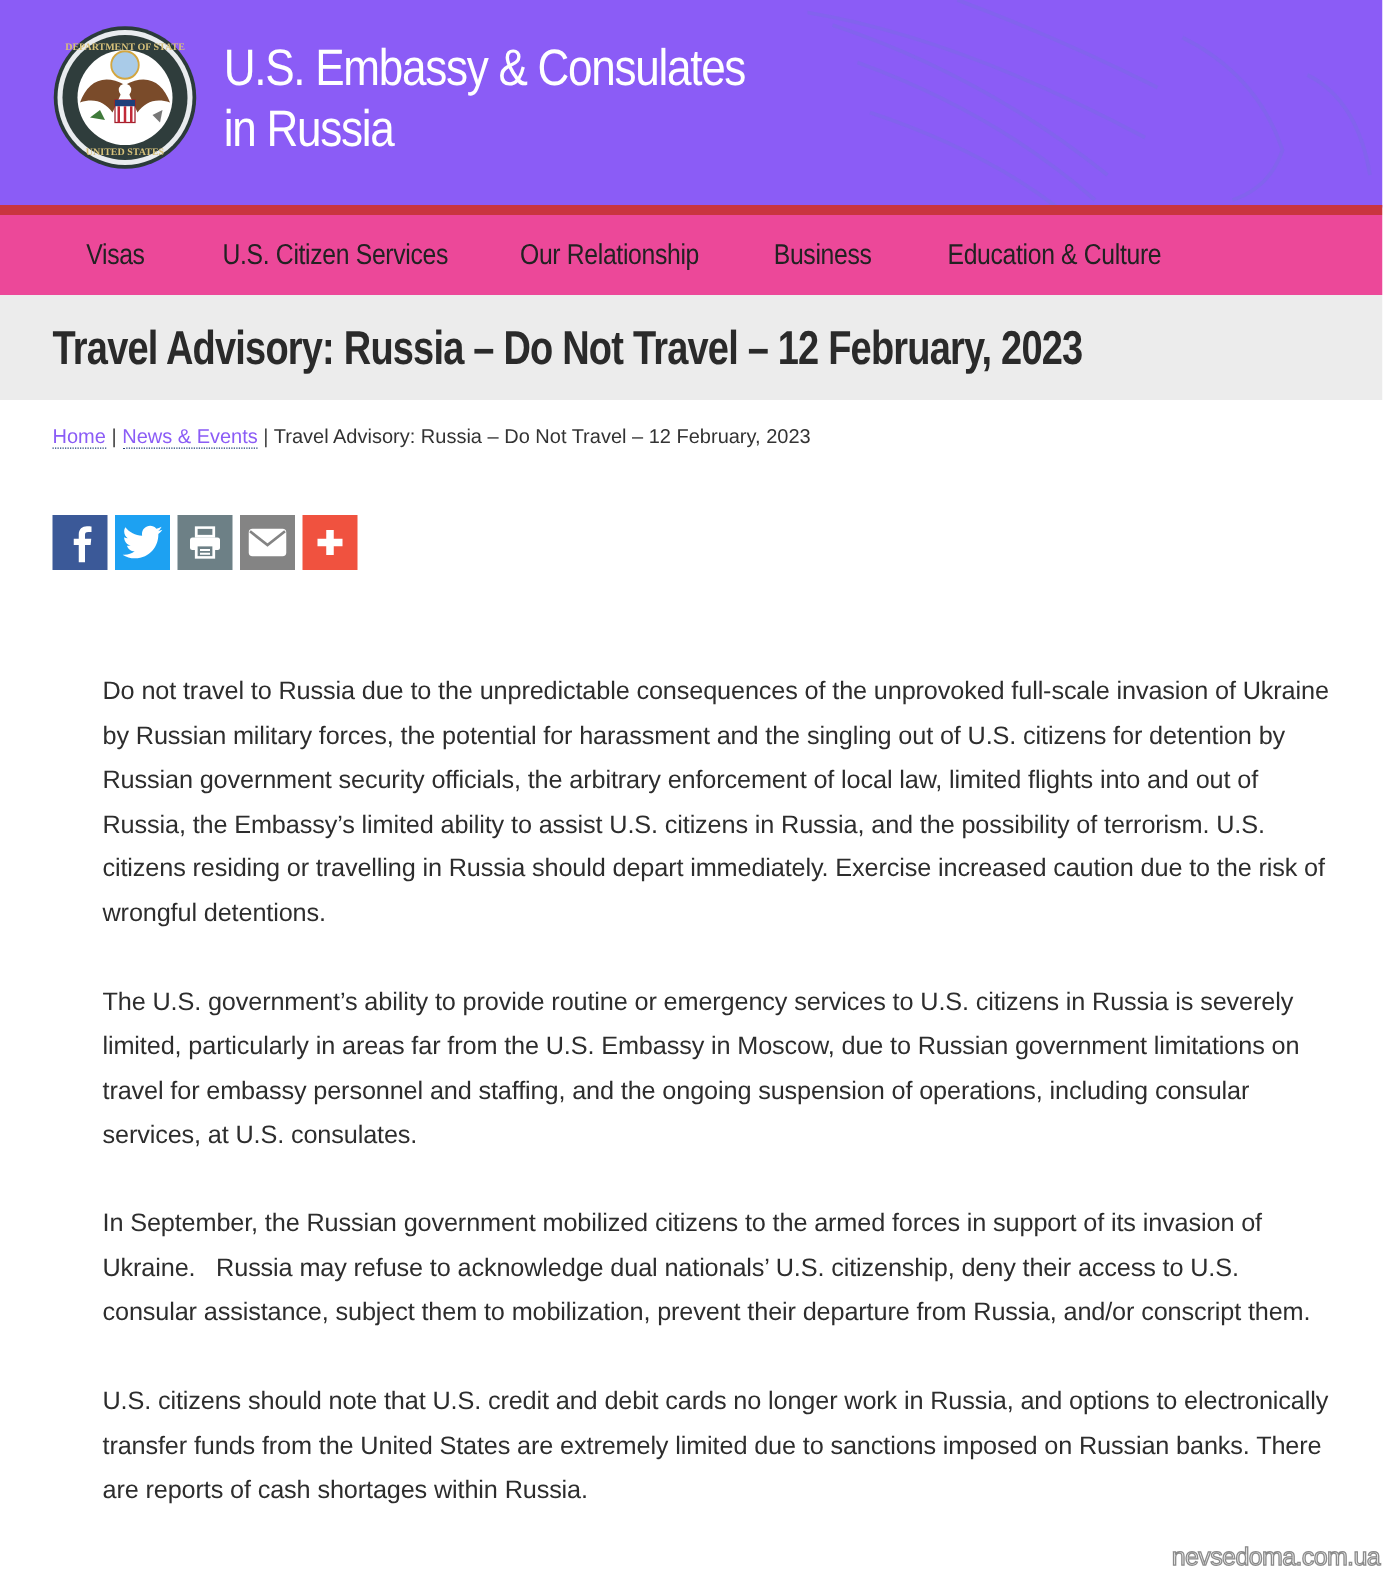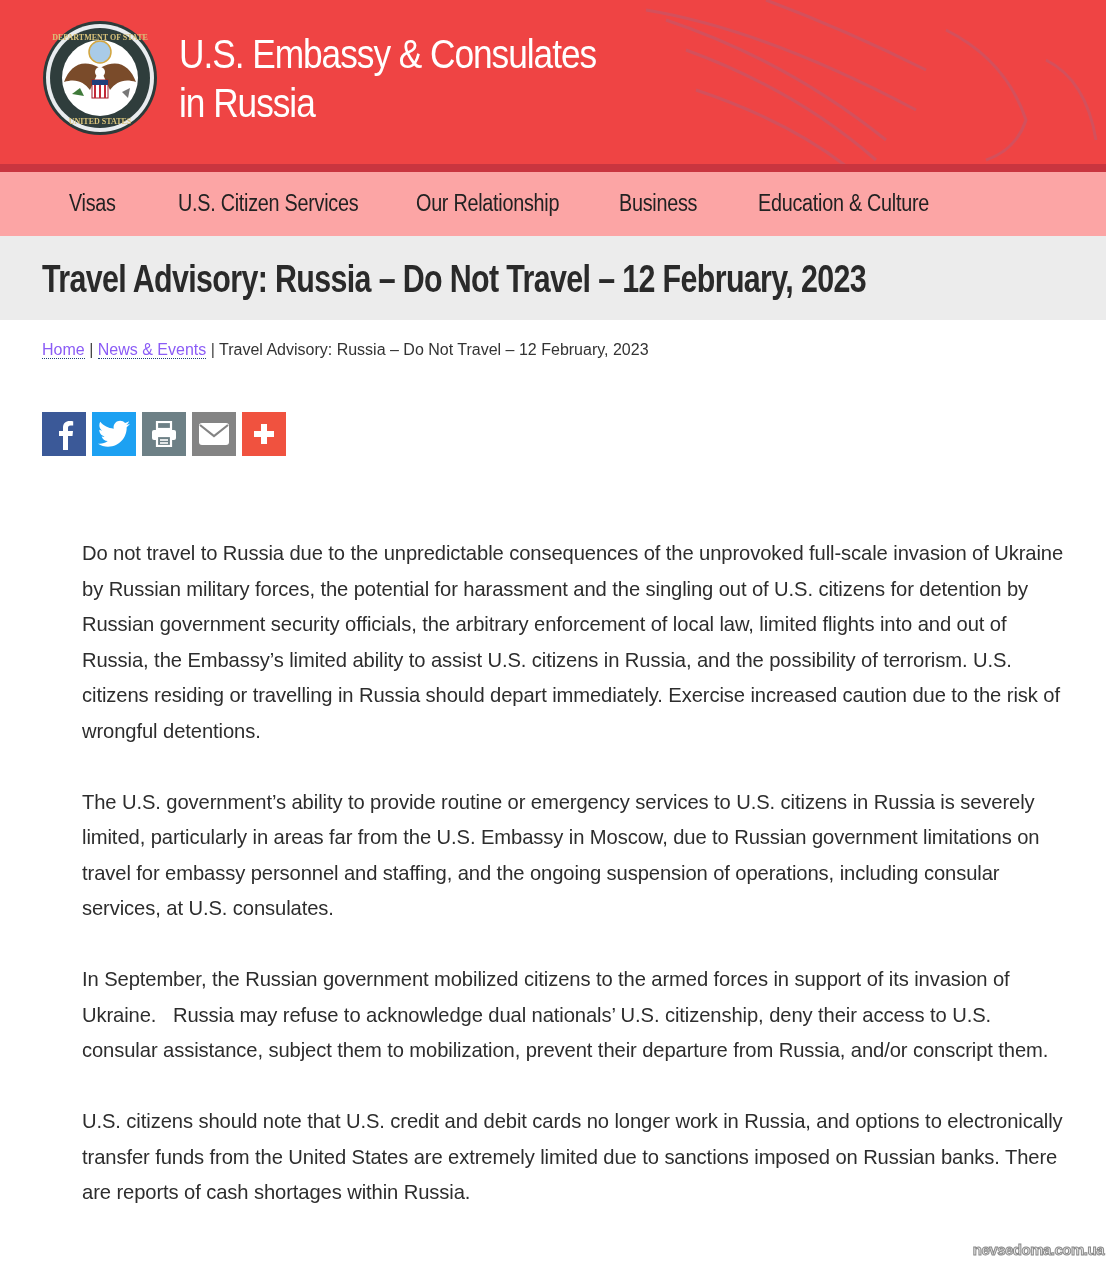--- a/index.html
+++ b/index.html
@@ -2,36 +2,36 @@
 <html><head>
   <meta charset="utf-8">
   <style>
     * { box-sizing: border-box; margin: 0; padding: 0; }
     html, body { width: 1106px; height: 1262px; background: #ffffff; overflow: hidden; }
     body { font-family: "Liberation Sans", sans-serif; color: #2b2b2b; position: relative; }
 
     
     .site-header {
       position: absolute; left: 0; top: 0; width: 1106px; height: 166px;
-      background: #ef4444;
+      background: #8b5cf6;
       overflow: hidden;
     }
     .header-watermark { position: absolute; right: 0; top: 0; width: 520px; height: 166px; opacity: 0.18; }
     .seal { position: absolute; left: 42px; top: 20px; width: 116px; height: 116px; }
     .site-title {
       position: absolute; left: 179px; top: 30px;
       color: #ffffff; font-family: "Liberation Sans Narrow", "Liberation Sans", sans-serif;
       font-size: 41px; line-height: 49px; letter-spacing: -1.2px;
       transform: scaleX(0.86); transform-origin: left top;
       font-weight: 400;
     }
     .red-stripe { position: absolute; left: 0; top: 164px; width: 1106px; height: 8px; background: #c9353f; }
 
     
-    .main-nav { position: absolute; left: 0; top: 172px; width: 1106px; height: 64px; background: #fca5a5; }
+    .main-nav { position: absolute; left: 0; top: 172px; width: 1106px; height: 64px; background: #ec4899; }
     .nav-item {
       position: absolute; top: 18px; font-size: 23px; color: #222;
       transform: scaleX(0.86); transform-origin: left top; letter-spacing: -0.3px;
       cursor: pointer; white-space: nowrap;
     }
 
     
     .title-band { position: absolute; left: 0; top: 236px; width: 1106px; height: 84px; background: #ececec; }
     .page-title {
       position: absolute; left: 42px; top: 22px; font-size: 38px; color: #2a2a2a;
@@ -45,21 +45,21 @@
 
     
     .share-bar { position: absolute; left: 42px; top: 412px; display: flex; gap: 6px; }
     .share-btn { width: 44px; height: 44px; display: flex; align-items: center; justify-content: center; cursor: pointer; }
 
     
     .content { position: absolute; left: 42px; top: 536px; width: 1030px; }
     .content p { font-size: 20.2px; line-height: 35.5px; color: #2d2d2d; margin-bottom: 35.5px; letter-spacing: -0.1px; margin-left: 40px; }
 
     .watermark-credit {
-      position: absolute; right: 2px; bottom: 4px; font-size: 15px; font-weight: bold;
+      position: absolute; right: 2px; bottom: 4px; font-size: 20px; font-weight: normal;
       color: #e8e8e8; -webkit-text-stroke: 1px #8a8a8a; letter-spacing: -0.5px; margin-left: 43px;
     }
   </style>
 </head>
 <body>
 
 <header class="site-header">
   <svg class="header-watermark" viewBox="0 0 520 166">
     <g fill="none" stroke="#5a86c9" stroke-width="3">
       <path d="M80 20 Q200 60 300 140"></path>

